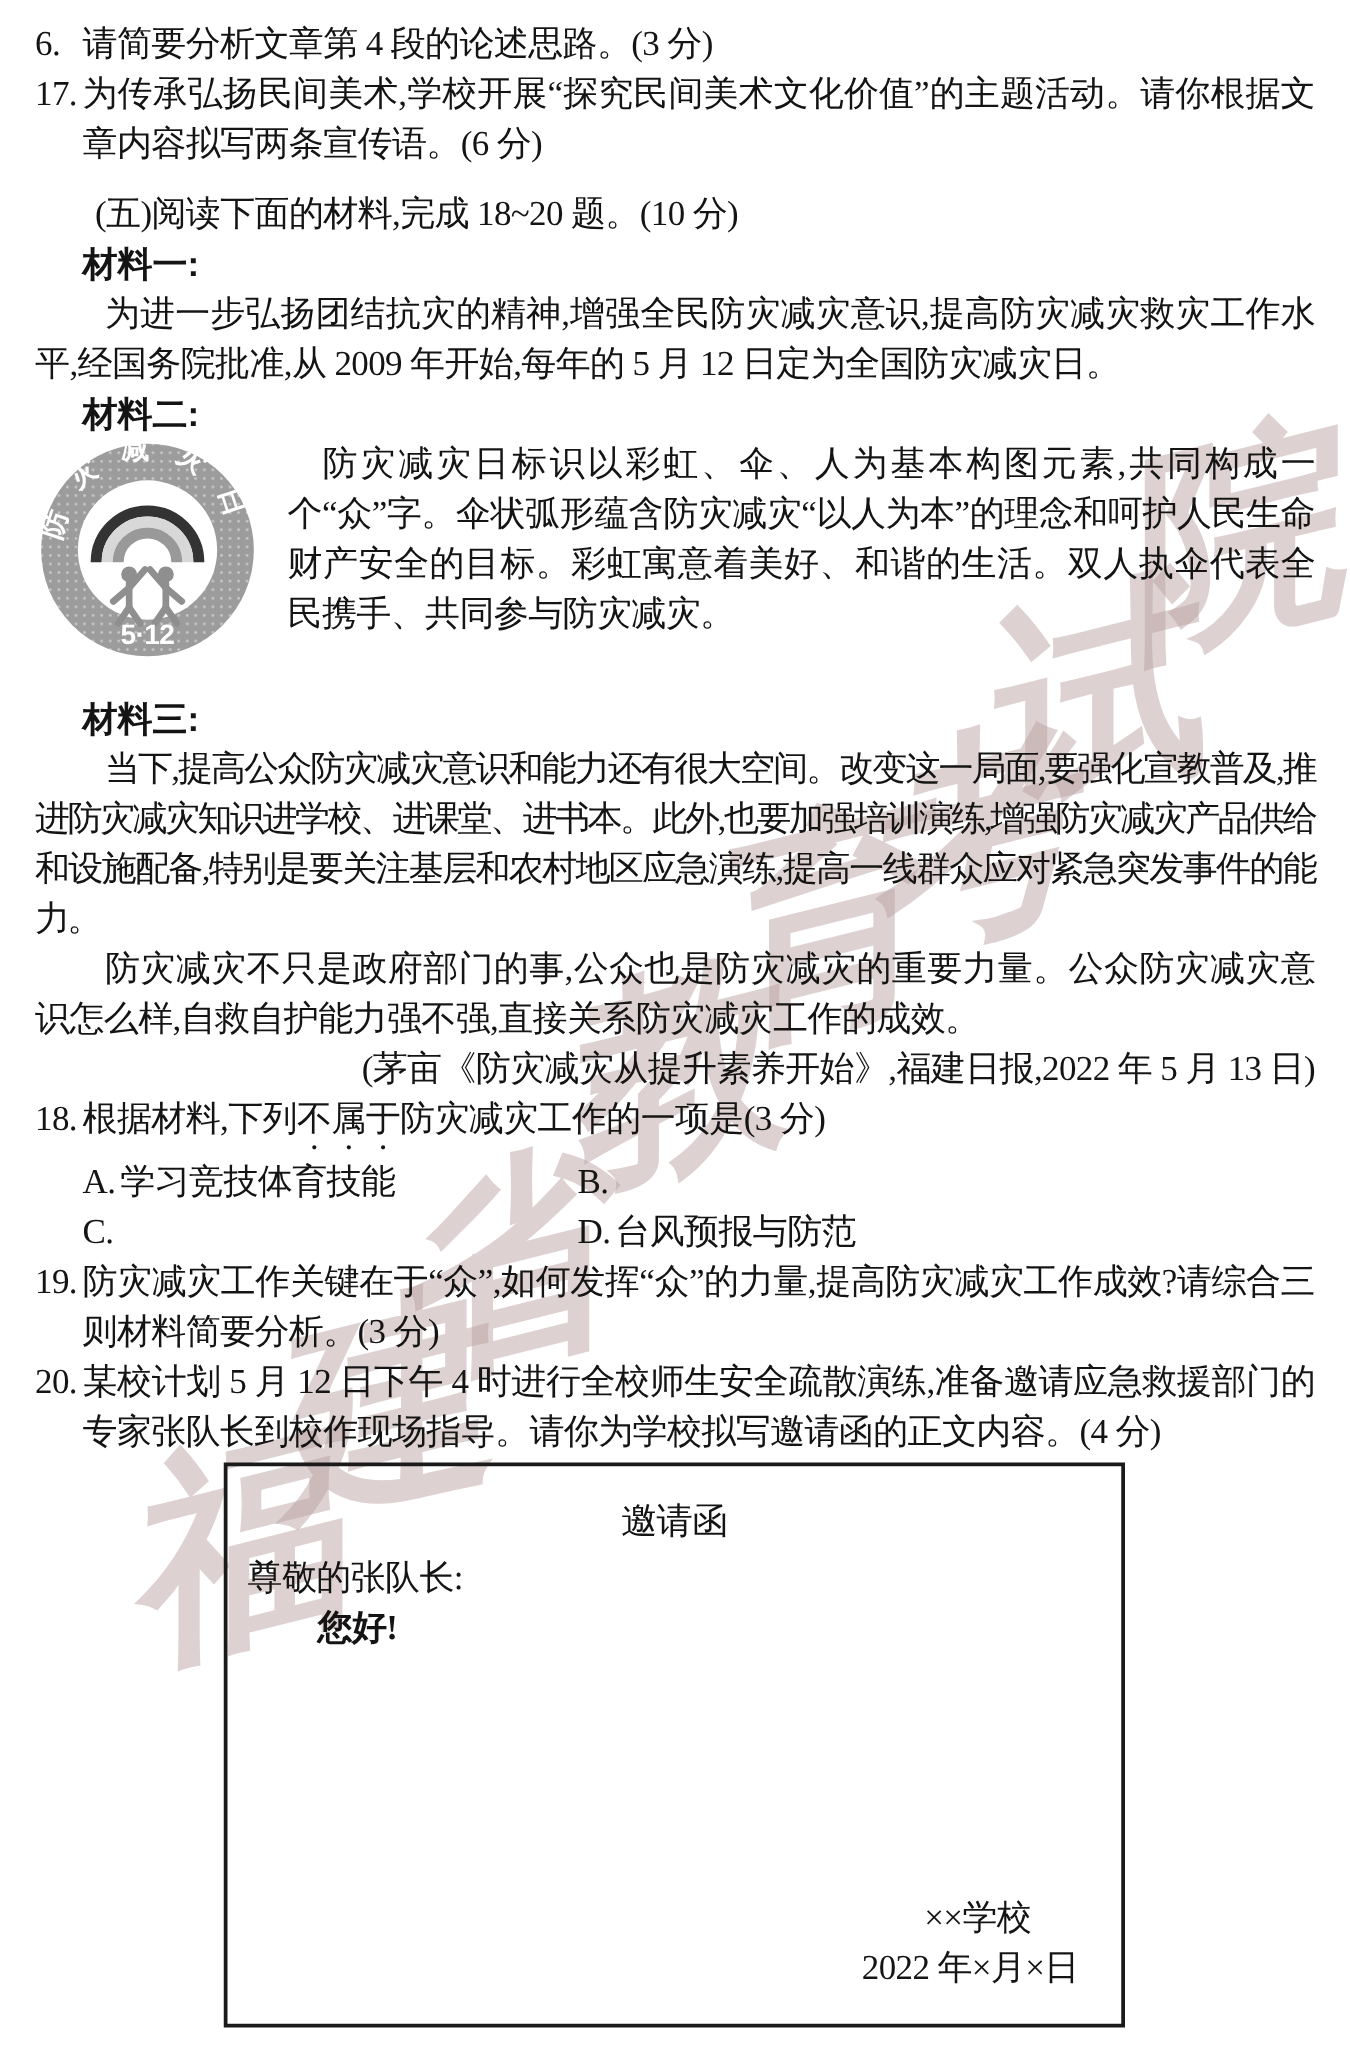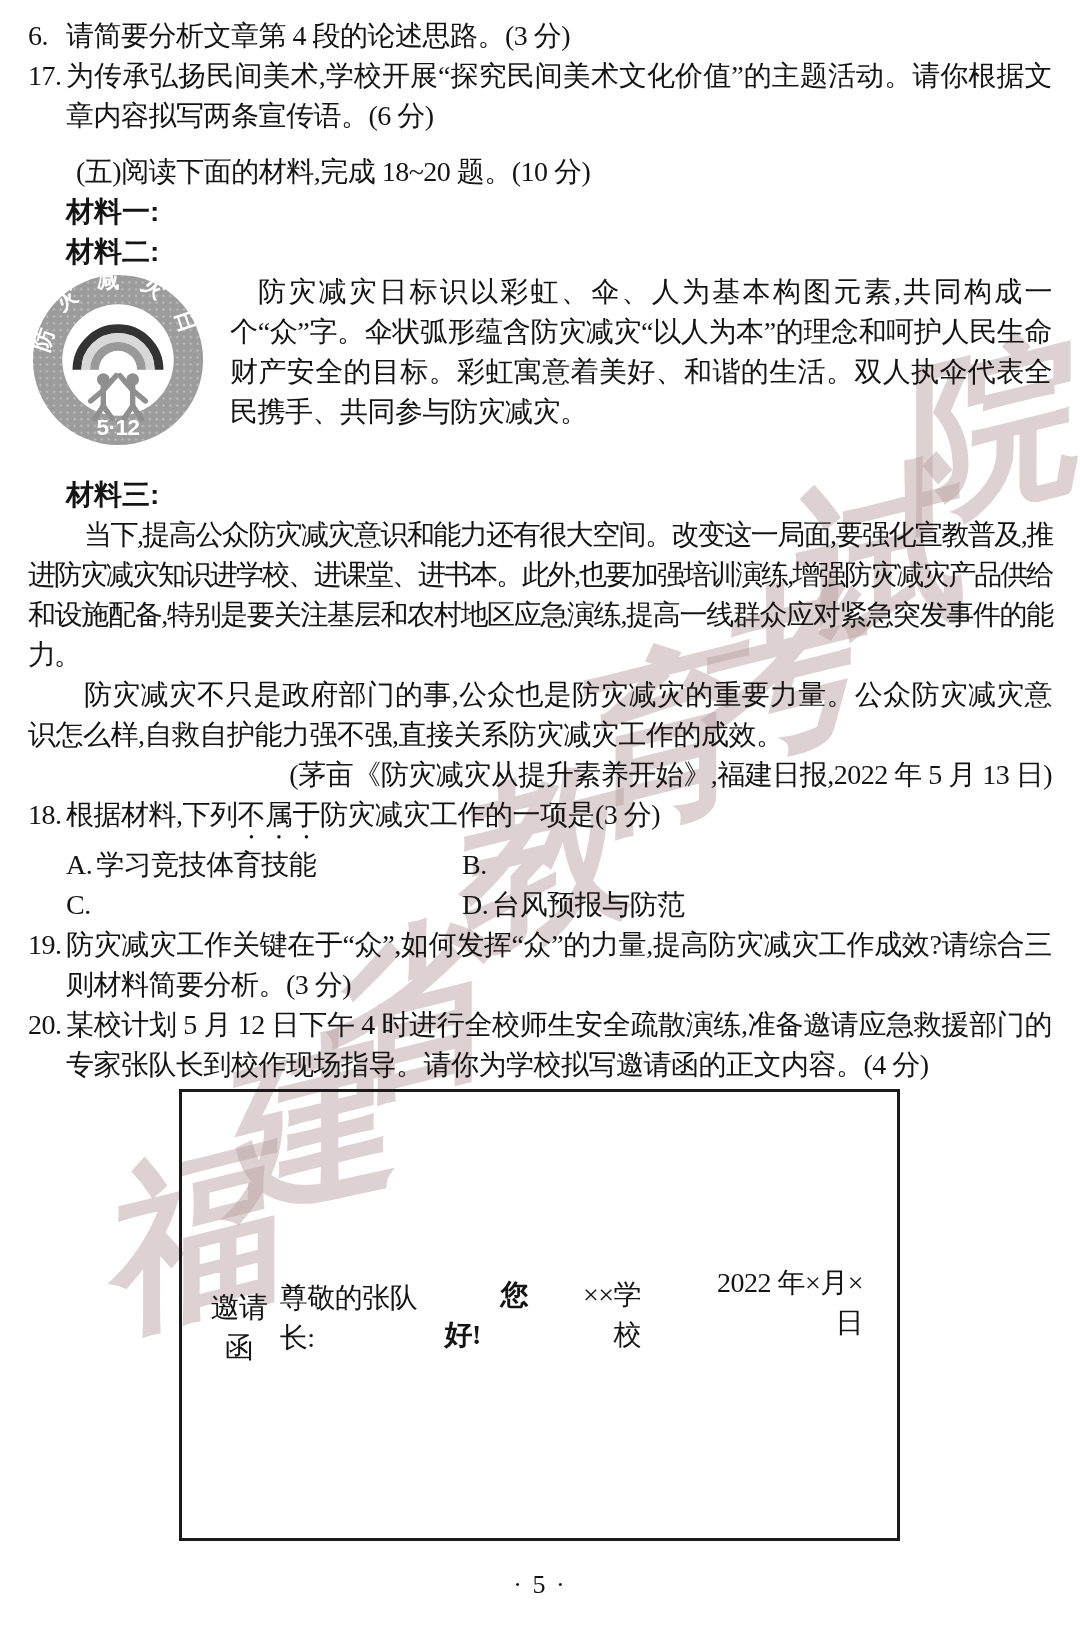--- a/index.html
+++ b/index.html
@@ -84,22 +84,22 @@
   .opt-col2{margin-left:36px;}
   .opt-key{margin-right:4px;}
   
   .invitation-box{
     margin-left:151px;
     margin-top:4px;
     width:721px;height:452px;
     border:3px solid #1a1a1a;
     box-sizing:border-box;
     display:flex;
+    flex-direction:column;
     padding:0 16px;
-    align-items:center;
   }
   .inv-title{text-align:center;margin-top:24px;font-size:29px;}
   .inv-salutation{margin-top:6px;}
   .inv-greeting{text-indent:2em;font-weight:bold;}
   .inv-space{flex:1 1 auto;}
   .inv-signer{text-align:right;padding-right:56px;}
   .inv-date{text-align:right;padding-right:18px;margin-bottom:24px;}
   
   .page-number{
     margin-top:24px;
@@ -132,20 +132,21 @@
   <div class="q">
     <span class="q-num">17.</span>
     <div class="q-text">为传承弘扬民间美术,学校开展“探究民间美术文化价值”的主题活动。请你根据文章内容拟写两条宣传语。(6 分)</div>
   </div>
 
   <div class="spacer16"></div>
 
   <div class="section-heading">(五)阅读下面的材料,完成 18~20 题。(10 分)</div>
 
   <div class="mat-label">材料一:</div>
+  <p class="para">为进一步弘扬团结抗灾的精神,增强全民防灾减灾意识,提高防灾减灾救灾工作水平,经国务院批准,从 2009 年开始,每年的 5 月 12 日定为全国防灾减灾日。</p>
 
   <div class="mat-label">材料二:</div>
   <div class="m2-row">
     <div class="logo-wrap">
       <svg width="176" height="176" viewBox="0 0 180 180">
         <defs>
           <pattern id="dotpat" width="7" height="7" patternUnits="userSpaceOnUse">
             <circle cx="3.5" cy="3.5" r="1.1" fill="#ffffff" opacity="0.45"></circle>
           </pattern>
           <path id="ringTextPath" d="M 24 104 A 69 69 0 1 1 156 104" fill="none"></path>

